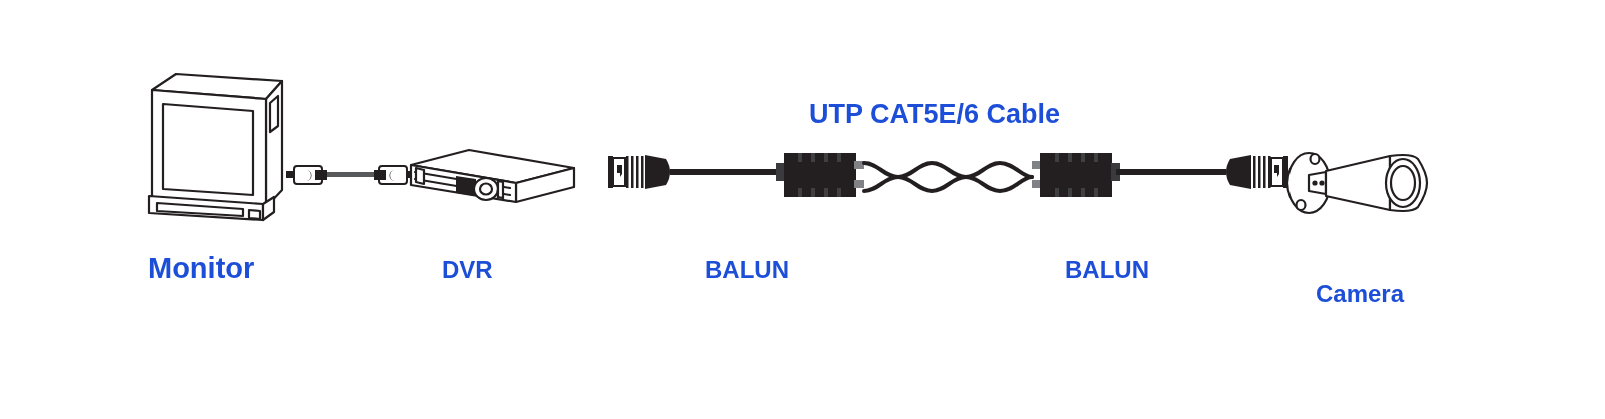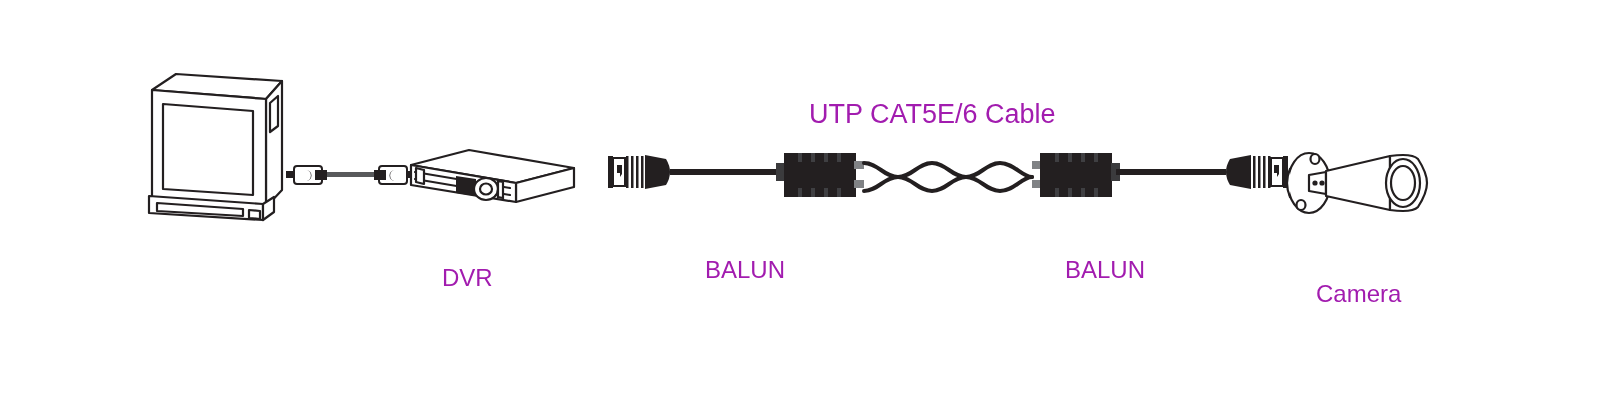--- a/index.html
+++ b/index.html
@@ -16,24 +16,24 @@
     width: 1605px;
     height: 419px;
     background: #ffffff;
     overflow: hidden;
   }
   .node {
     position: absolute;
   }
   .label {
     position: absolute;
-    color: #a21caf;
+    color: #1d4ed8;
     white-space: nowrap;
     font-family: "Liberation Sans", sans-serif;
-    font-weight: 400;
+    font-weight: 700;
   }
   .label-lg { font-size: 29px; }
   .label-md { font-size: 24px; }
   .label-title { font-size: 27px; }
   svg { display: block; overflow: visible; }
 </style>
 </head>
 <body>
 
 <div id="diagram-root">
@@ -57,20 +57,21 @@
         <path d="M6,128 L120,136 L120,152 L6,145 Z"></path>
 
         <path d="M14,135 L100,141 L100,148 L14,143 Z"></path>
 
         <path d="M106,142 L117,143 L117,151 L106,150 Z"></path>
 
         <path d="M120,136 L131,129 L131,144 L120,152 Z"></path>
       </g>
     </svg>
   </div>
+  <div class="label label-lg" style="left:148px; top:252px;">Monitor</div>
 
   <div class="node" style="left:286px; top:160px;">
     <svg width="128" height="30" viewBox="0 0 128 30">
 
       <rect x="30" y="12" width="68" height="5" fill="#58595b"></rect>
 
       <rect x="0" y="11" width="9" height="7" fill="#231f20"></rect>
 
       <g stroke="#231f20" stroke-width="2" fill="#ffffff">
         <rect x="8" y="6" width="28" height="18" rx="3"></rect>
@@ -106,21 +107,21 @@
       <g fill="#231f20">
         <path d="M50,28 L70,31 L70,48 L50,45 Z"></path>
       </g>
       <g fill="#ffffff" stroke="#231f20" stroke-width="2.2">
         <ellipse cx="80" cy="41" rx="12" ry="11"></ellipse>
         <ellipse cx="80" cy="41" rx="6" ry="5.5"></ellipse>
       </g>
       <path d="M92,33 L97,34 L97,50 L92,49 Z" fill="#ffffff" stroke="#231f20" stroke-width="2.2"></path>
     </svg>
   </div>
-  <div class="label label-md" style="left:442px; top:264px;">DVR</div>
+  <div class="label label-md" style="left:442px; top:256px;">DVR</div>
 
   <div class="node" style="left:608px; top:152px;">
     <svg width="256" height="48" viewBox="0 0 256 48">
 
       <g>
         <rect x="0" y="4" width="5" height="32" fill="#231f20"></rect>
         <rect x="5" y="6" width="12" height="28" fill="#ffffff" stroke="#231f20" stroke-width="2"></rect>
         <path d="M9,13 h5 v9 l-2,3 v-4 h-3 Z" fill="#231f20"></path>
 
         <g fill="#231f20">

